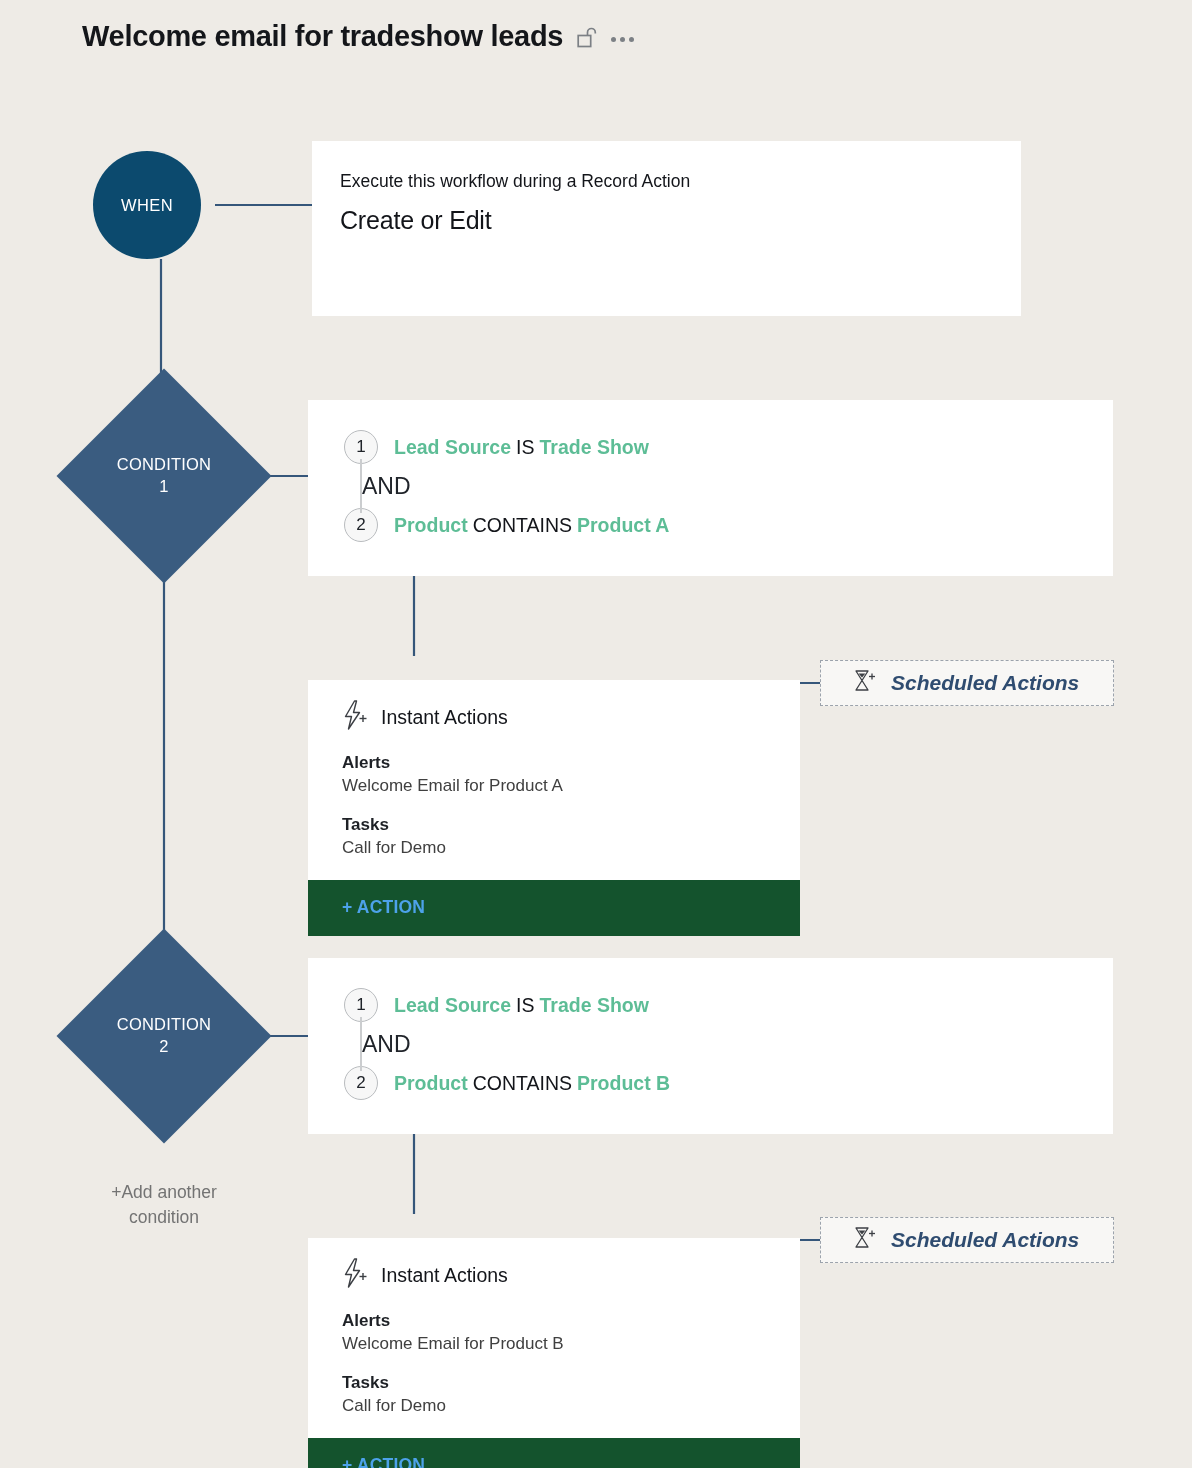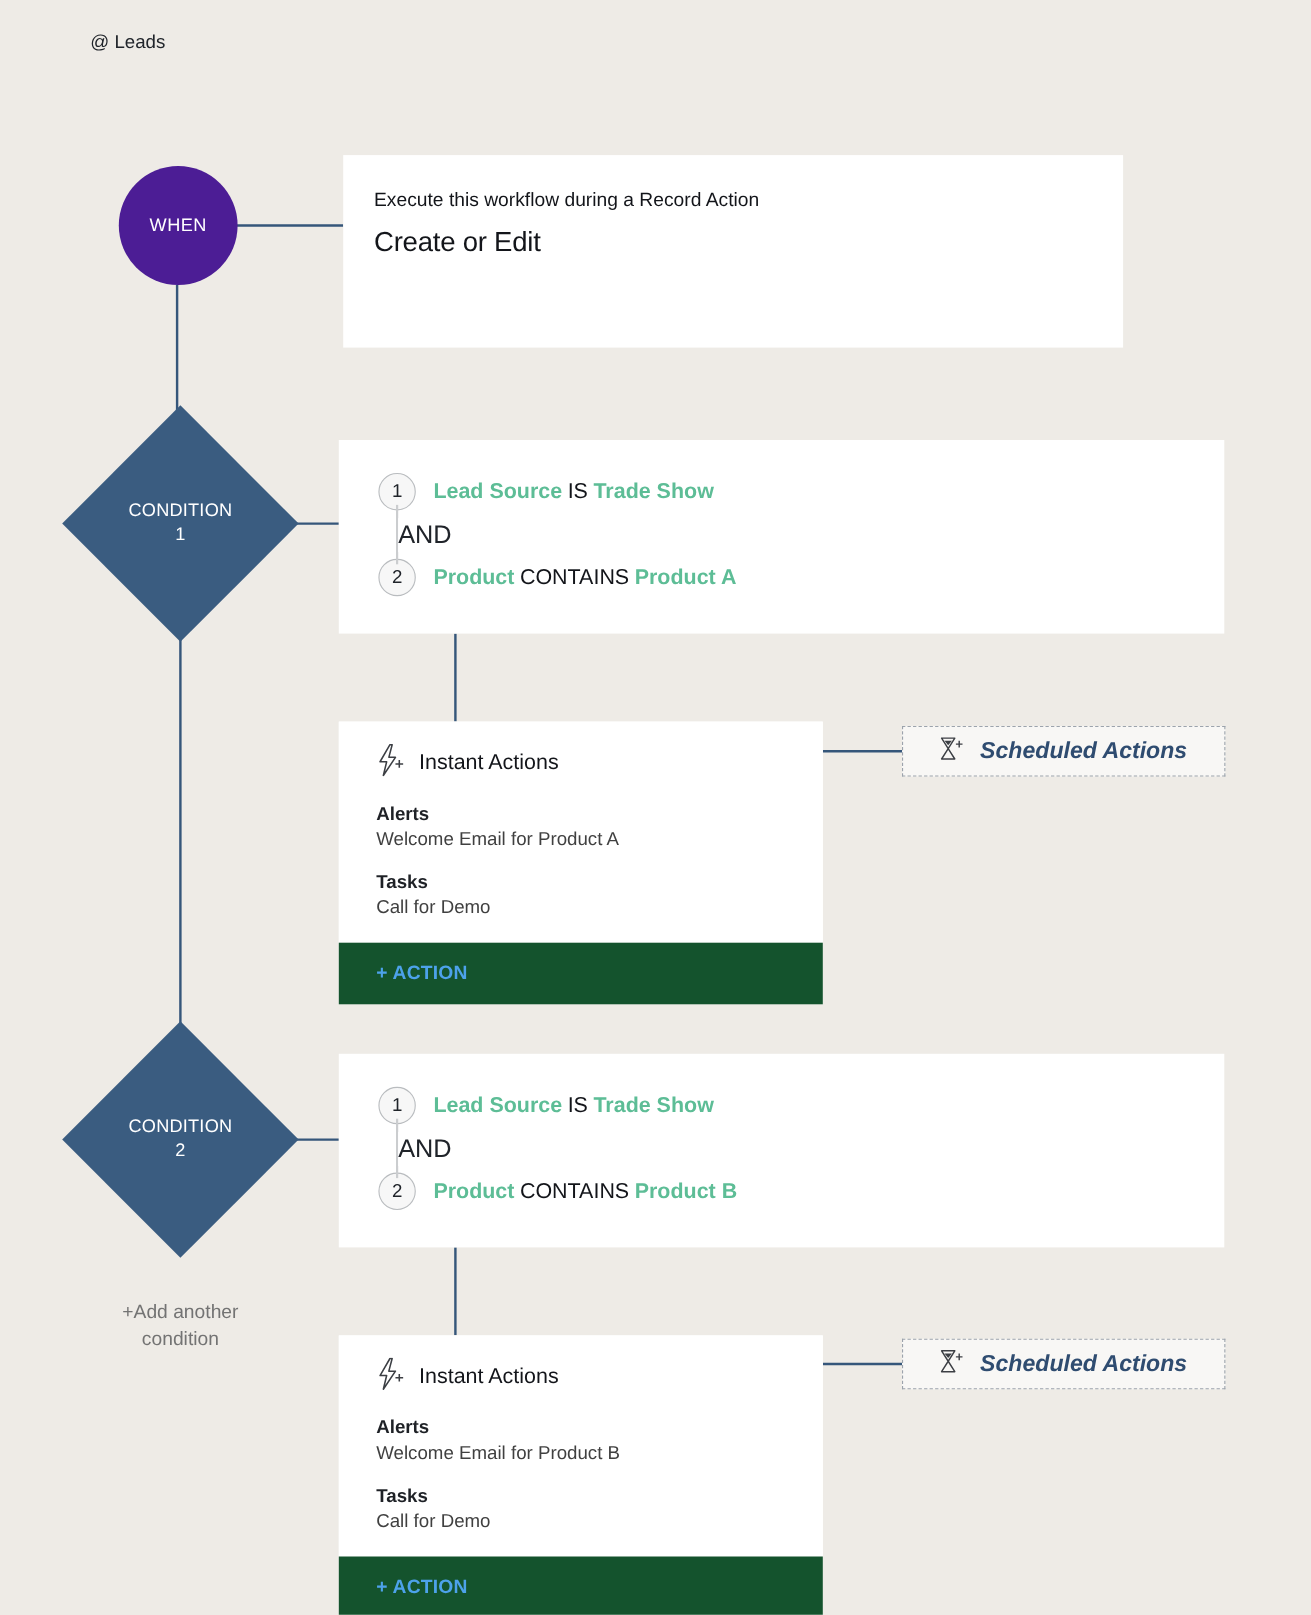--- a/index.html
+++ b/index.html
@@ -46,24 +46,24 @@
   #wires {
     position: absolute;
     left: 0; top: 0;
     width: 1192px; height: 1468px;
     pointer-events: none;
   }
 
   
   .node-when {
     position: absolute;
-    left: 108px; top: 151px;
+    left: 93px; top: 151px;
     width: 108px; height: 108px;
     border-radius: 50%;
-    background: #4c1d95;
+    background: #0c4a6e;
     color: #FFFFFF;
     display: flex; align-items: center; justify-content: center;
     font-size: 16.5px;
     letter-spacing: 0.4px;
   }
 
   .node-diamond {
     position: absolute;
     width: 152px; height: 152px;
     color: #FFFFFF;
@@ -136,21 +136,21 @@
     position: relative;
     background: #FFFFFF;
     padding: 2px 6px 2px 0;
     font-size: 23px;
     color: #20242A;
     z-index: 2;
     margin-left: 16px;
   }
 
   
-  .act-card { width: 440px; }
+  .act-card { width: 492px; margin-top: 24px; }
   #act1-card { left: 308px; top: 656px; }
   #act2-card { left: 308px; top: 1214px; }
   .act-body { background: #FFFFFF; padding: 20px 0 22px 34px; }
   .act-head { display: flex; align-items: center; gap: 13px; }
   .act-head .ttl { font-size: 19.5px; color: #13151A; }
   .act-grp { margin-top: 19px; }
   .act-grp .lbl { font-size: 17px; font-weight: bold; color: #1E2126; }
   .act-grp .val { font-size: 17px; color: #404040; margin-top: 3px; }
   .act-foot {
     background: #14532d;
@@ -188,21 +188,34 @@
     line-height: 1.42;
     color: #737373;
   }
 </style>
 </head>
 <body>
 
 <div id="root">
 
   <div class="header">
-    <div class="subtitle">@ Leads</div>
+    <div class="header-row">
+      <div class="page-title">Welcome email for tradeshow leads</div>
+      <span class="lock-icon">
+        <svg width="20" height="22" viewBox="0 0 20 22">
+          <rect x="1.2" y="9.5" width="12.5" height="11" fill="none" stroke="#7C8085" stroke-width="1.7"></rect>
+          <path d="M10.5 9.5 V6.4 a3.9 3.9 0 0 1 7.8 0 V7.6" fill="none" stroke="#7C8085" stroke-width="1.7"></path>
+        </svg>
+      </span>
+      <span class="ellipsis-icon">
+        <i></i>
+          <i></i>
+          <i></i>
+      </span>
+    </div>
   </div>
 
   <svg id="wires">
 
     <line x1="215" y1="205" x2="312" y2="205" stroke="#35567A" stroke-width="2.2"></line>
 
     <line x1="161" y1="259" x2="161" y2="400" stroke="#35567A" stroke-width="2.2"></line>
 
     <line x1="240" y1="476" x2="308" y2="476" stroke="#35567A" stroke-width="2.2"></line>
 

